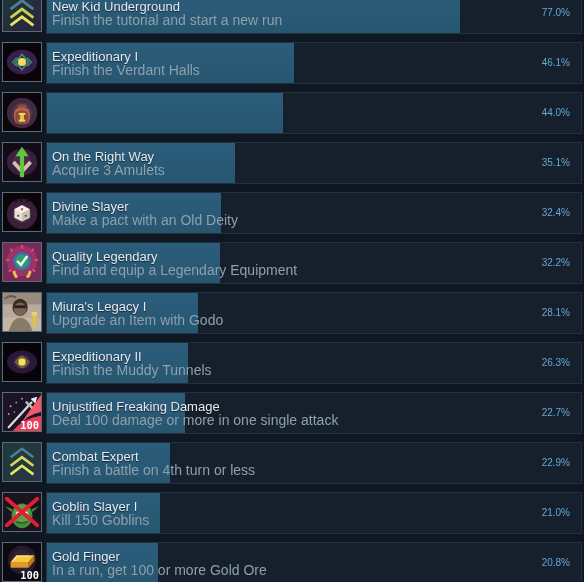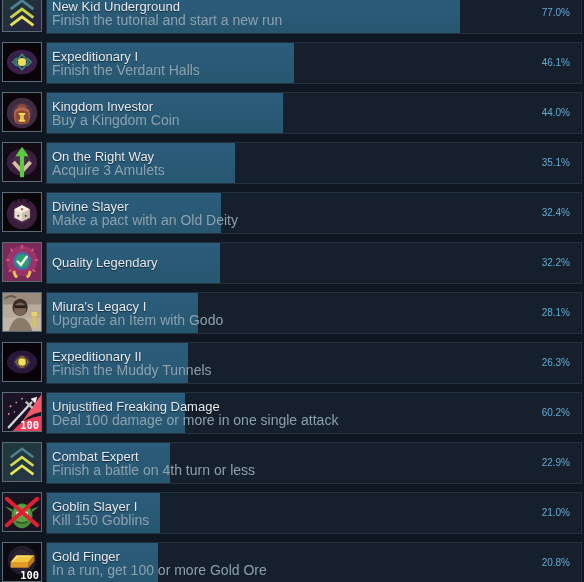--- a/index.html
+++ b/index.html
@@ -162,24 +162,20 @@
         <path d="M13 17 q7 -4 14 0 q3 7 0 14 q-7 4 -14 0 q-3 -7 0 -14z" fill="#b5644a"></path>
         <path d="M14 20 q6 -3 12 0 q2 6 0 11 q-6 3 -12 0 q-2 -5 0 -11z" fill="#8a4a38"></path>
         <rect x="18" y="21" width="4" height="9" fill="#e8c352"></rect>
         <rect x="16.5" y="21" width="7" height="2" fill="#f2d668"></rect>
         <rect x="16.5" y="28" width="7" height="2" fill="#f2d668"></rect>
       </svg>
       </div>
       <div class="ach-track">
         <div class="ach-fill" style="width:236px"></div>
       </div>
-      <div class="ach-text">
-        <div class="ach-title">Kingdom Investor</div>
-        <div class="ach-desc">Buy a Kingdom Coin</div>
-      </div>
       <div class="ach-percent">44.0%</div>
     </div>
     <div class="ach-row" style="top: 142px;">
       <div class="ach-icon">
         <svg viewBox="0 0 40 40">
         <rect width="40" height="40" fill="#120a14"></rect>
         <ellipse cx="20" cy="20" rx="16" ry="14" fill="#3b1f3e"></ellipse>
         <ellipse cx="20" cy="20" rx="10" ry="9" fill="#4a2a4a"></ellipse>
         <path d="M20 30 L11 20" stroke="#d8bfa8" stroke-width="4" fill="none"></path>
         <path d="M20 30 L29 20" stroke="#d8bfa8" stroke-width="4" fill="none"></path>
@@ -235,20 +231,21 @@
         <path d="M15.5 19.5 L18.8 23 L25 14.5" stroke="#eafaf0" stroke-width="2.6" fill="none" stroke-linecap="round"></path>
         <path d="M10 30 q1 6 4 7 l2 -2 q-3 -2 -3 -6z" fill="#e8c352"></path>
         <path d="M30 30 q-1 6 -4 7 l-2 -2 q3 -2 3 -6z" fill="#e8c352"></path>
       </svg>
       </div>
       <div class="ach-track">
         <div class="ach-fill" style="width:173px"></div>
       </div>
       <div class="ach-text">
         <div class="ach-title">Quality Legendary</div>
+        <div class="ach-desc">Find and equip a Legendary Equipment</div>
       </div>
       <div class="ach-percent">32.2%</div>
     </div>
     <div class="ach-row" style="top: 292px;">
       <div class="ach-icon">
         <svg viewBox="0 0 40 40">
         <rect width="40" height="40" fill="#b8ab9c"></rect>
         <rect x="0" y="0" width="40" height="12" fill="#9a8c7c"></rect>
         <rect x="0" y="26" width="40" height="14" fill="#c3b6a5"></rect>
         <ellipse cx="18" cy="15" rx="8" ry="9" fill="#3a2d26"></ellipse>
@@ -310,21 +307,21 @@
         <text x="38" y="38" font-family="DejaVu Sans Mono, monospace" font-size="11" font-weight="bold" fill="#ffffff" text-anchor="end">100</text>
       </svg>
       </div>
       <div class="ach-track">
         <div class="ach-fill" style="width:138px"></div>
       </div>
       <div class="ach-text">
         <div class="ach-title">Unjustified Freaking Damage</div>
         <div class="ach-desc">Deal 100 damage or more in one single attack</div>
       </div>
-      <div class="ach-percent">60.2%</div>
+      <div class="ach-percent">22.7%</div>
     </div>
     <div class="ach-row" style="top: 442px;">
       <div class="ach-icon">
         <svg viewBox="0 0 40 40">
         <defs>
             <linearGradient id="g2" x1="0" y1="0" x2="1" y2="1">
           <stop offset="0" stop-color="#1d3b37"></stop>
               <stop offset="1" stop-color="#293548"></stop>
         </linearGradient>
           </defs>

